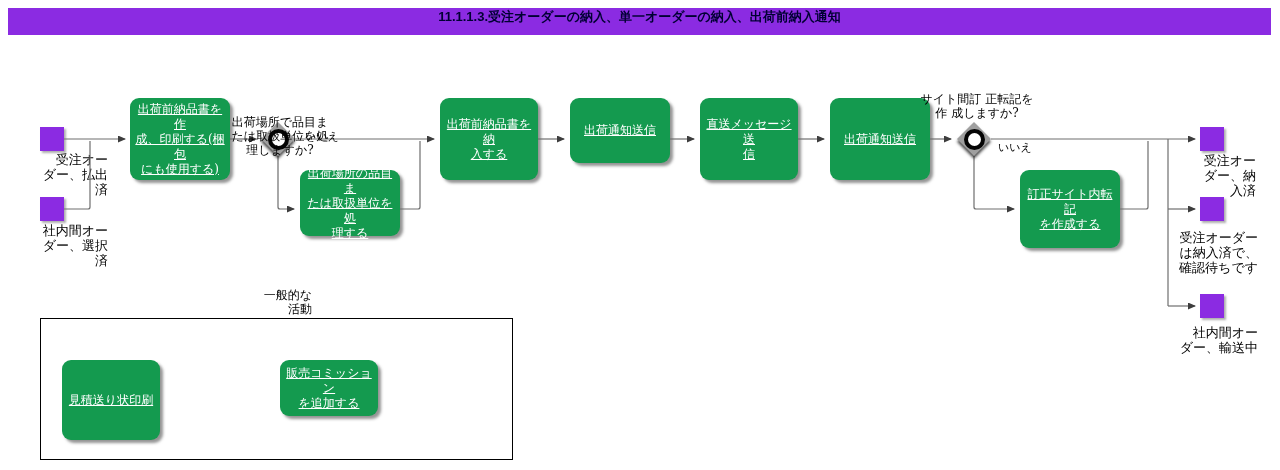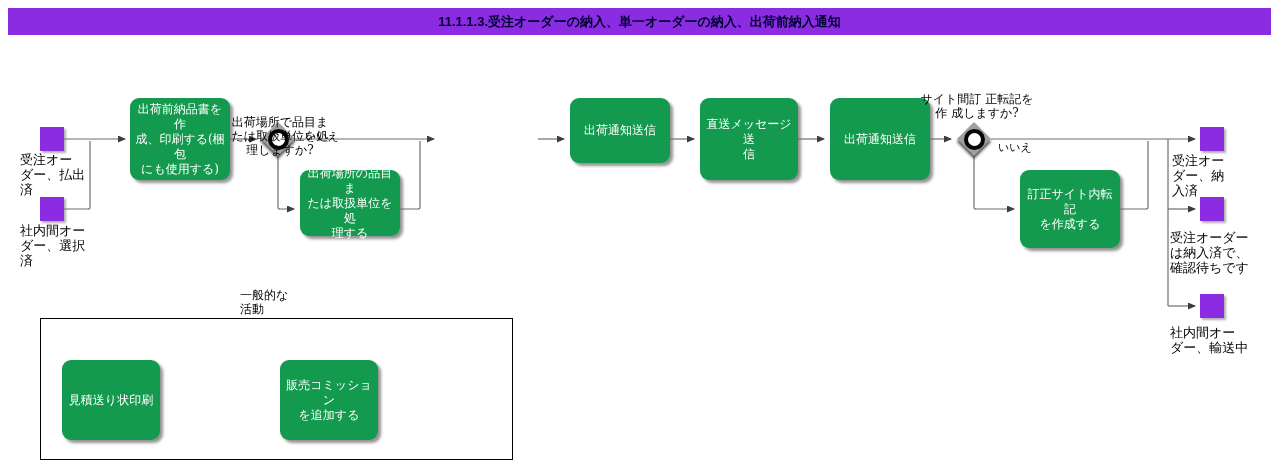--- a/index.html
+++ b/index.html
@@ -2,36 +2,36 @@
 <html><head>
 <meta charset="utf-8">
 <style>
   html,body{margin:0;padding:0;background:#fff;}
   #canvas{
     position:relative;width:1280px;height:470px;background:#ffffff;overflow:hidden;
     font-family:"DejaVu Serif","Liberation Serif",serif;color:#000;
   }
   .banner{
     position:absolute;left:8px;top:8px;width:1263px;height:27px;
-    background:#8b2be2;display:flex;align-items:center;justify-content:center;
+    background:#8b2be2;display:flex;align-items:flex-start;justify-content:center;
     font-family:"Liberation Sans","DejaVu Sans",sans-serif;
     font-weight:bold;font-size:13px;color:#000033;
   }
   .activity{
     position:absolute;background:#149a4f;color:#ffffff;border-radius:9px;
     display:flex;align-items:center;justify-content:center;text-align:center;
     font-size:12px;line-height:1.25;white-space:pre-line;
-    box-shadow:3px 3px 3px rgba(60,60,60,0.55);padding:2px;box-sizing:border-box;
+    box-shadow:3px 3px 3px rgba(60,60,60,0.55);padding:2px;box-sizing:border-box;text-decoration:underline;
   }
   .event{
     position:absolute;width:24px;height:24px;background:#8b2be2;
     box-shadow:2px 2px 2px rgba(120,120,120,0.6);
   }
   .lbl{
-    position:absolute;text-align:left;font-size:13px;line-height:1.15;
+    position:absolute;text-align:right;font-size:13px;line-height:1.15;
     white-space:pre-line;color:#000;
   }
   .question{
     position:absolute;text-align:center;font-size:12px;line-height:1.18;
     white-space:pre-line;color:#000;z-index:6;
   }
   .branch{
     position:absolute;font-size:11px;color:#000;z-index:5;margin-top:18px;
   }
   .gateway{position:absolute;width:34px;height:34px;z-index:4;}
@@ -106,20 +106,22 @@
 理しますか?</div>
   <div class="gateway" style="left:261px;top:122px">
     <div class="gw-diamond"></div>
     <div class="gw-circle"></div>
   </div>
 
   <div class="activity" style="left:300px;top:170px;width:100px;height:66px">出荷場所の品目ま
 たは取扱単位を処
 理する</div>
 
+  <div class="activity" style="left:440px;top:98px;width:98px;height:82px">出荷前納品書を納
+入する</div>
 
   <div class="activity" style="left:570px;top:98px;width:100px;height:65px">出荷通知送信</div>
 
   <div class="activity" style="left:700px;top:98px;width:98px;height:82px">直送メッセージ送
 信</div>
 
   <div class="activity" style="left:830px;top:98px;width:100px;height:82px">出荷通知送信</div>
 
   <div class="question" style="left:918px;top:92px;width:118px">サイト間訂 正転記を
 作 成しますか?</div>
@@ -144,16 +146,16 @@
 
   <div class="event" style="left:1200px;top:294px"></div>
   <div class="lbl" style="left:1170px;top:326px;width:88px">社内間オー
 ダー、輸送中</div>
 
   <div class="lbl" style="left:240px;top:289px;width:72px;font-size:12px">一般的な
 活動</div>
   <div class="group-box"></div>
 
   <div class="activity" style="left:62px;top:360px;width:98px;height:80px">見積送り状印刷</div>
-  <div class="activity" style="left:280px;top:360px;width:98px;height:80px">販売コミッション
+  <div class="activity" style="left:280px;top:360px;width:98px;height:56px">販売コミッション
 を追加する</div>
 
 </div>
 
 </body></html>

